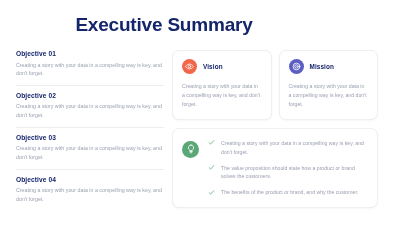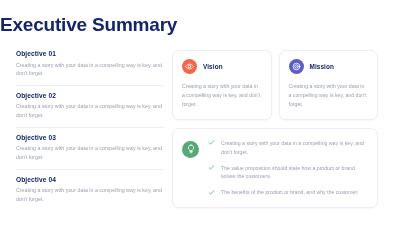--- a/index.html
+++ b/index.html
@@ -12,20 +12,21 @@
   .slide {
     position: relative;
     width: 400px; height: 225px;
     background: #ffffff;
   }
 
   
   .page-title {
     position: absolute;
     top: 14px; left: 0; width: 328px;
+    text-align: center;
     font-size: 19px;
     font-weight: bold;
     letter-spacing: -0.2px;
     color: #15256b;
   }
 
   
   .objectives {
     position: absolute;
     top: 50px; left: 16px;

